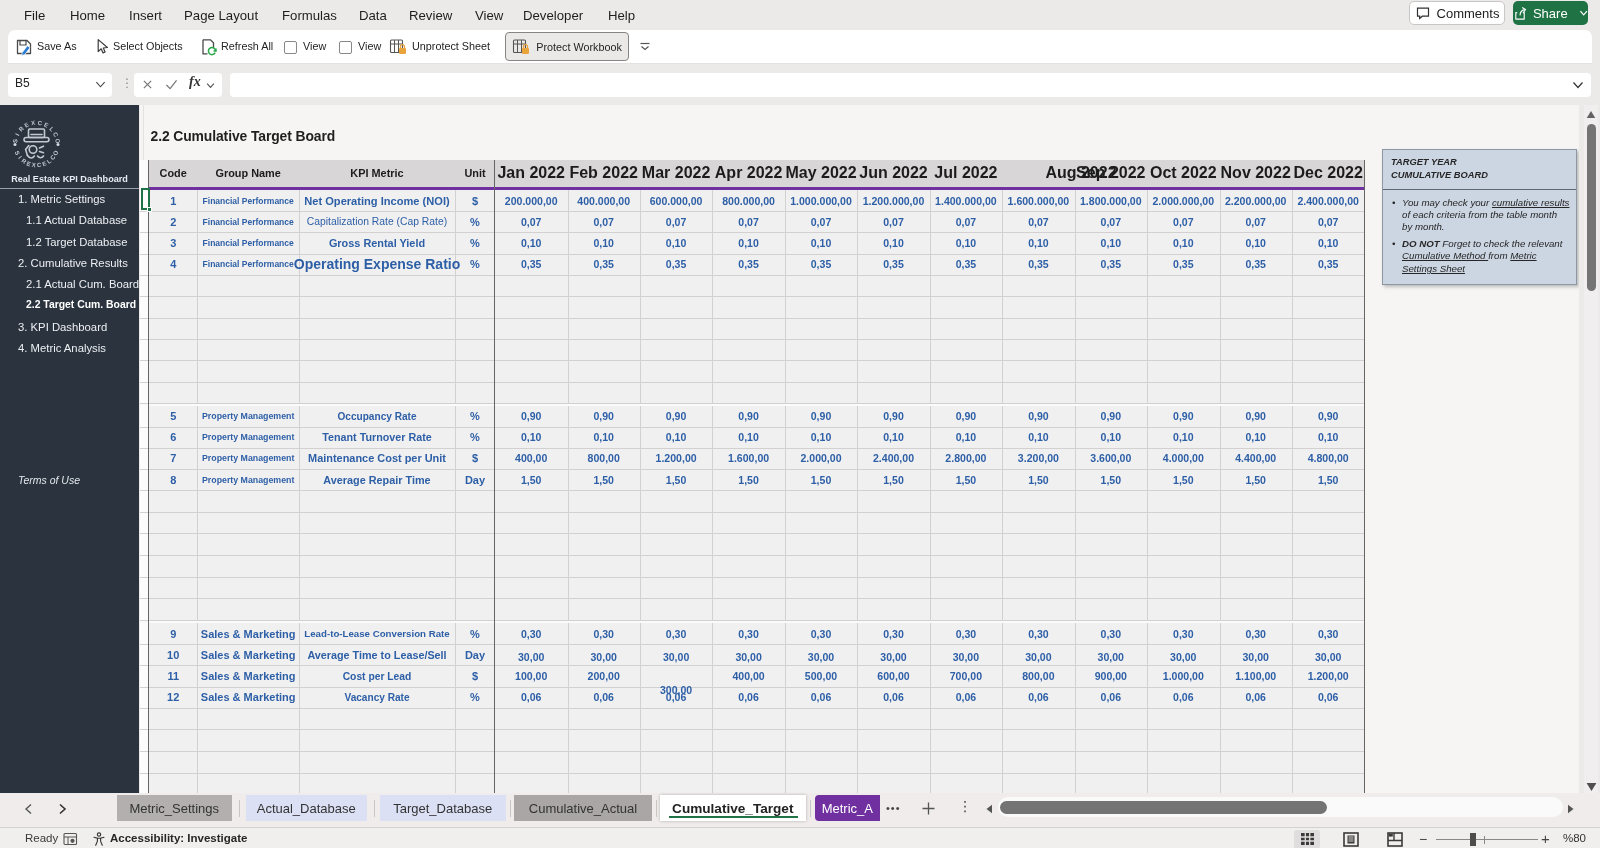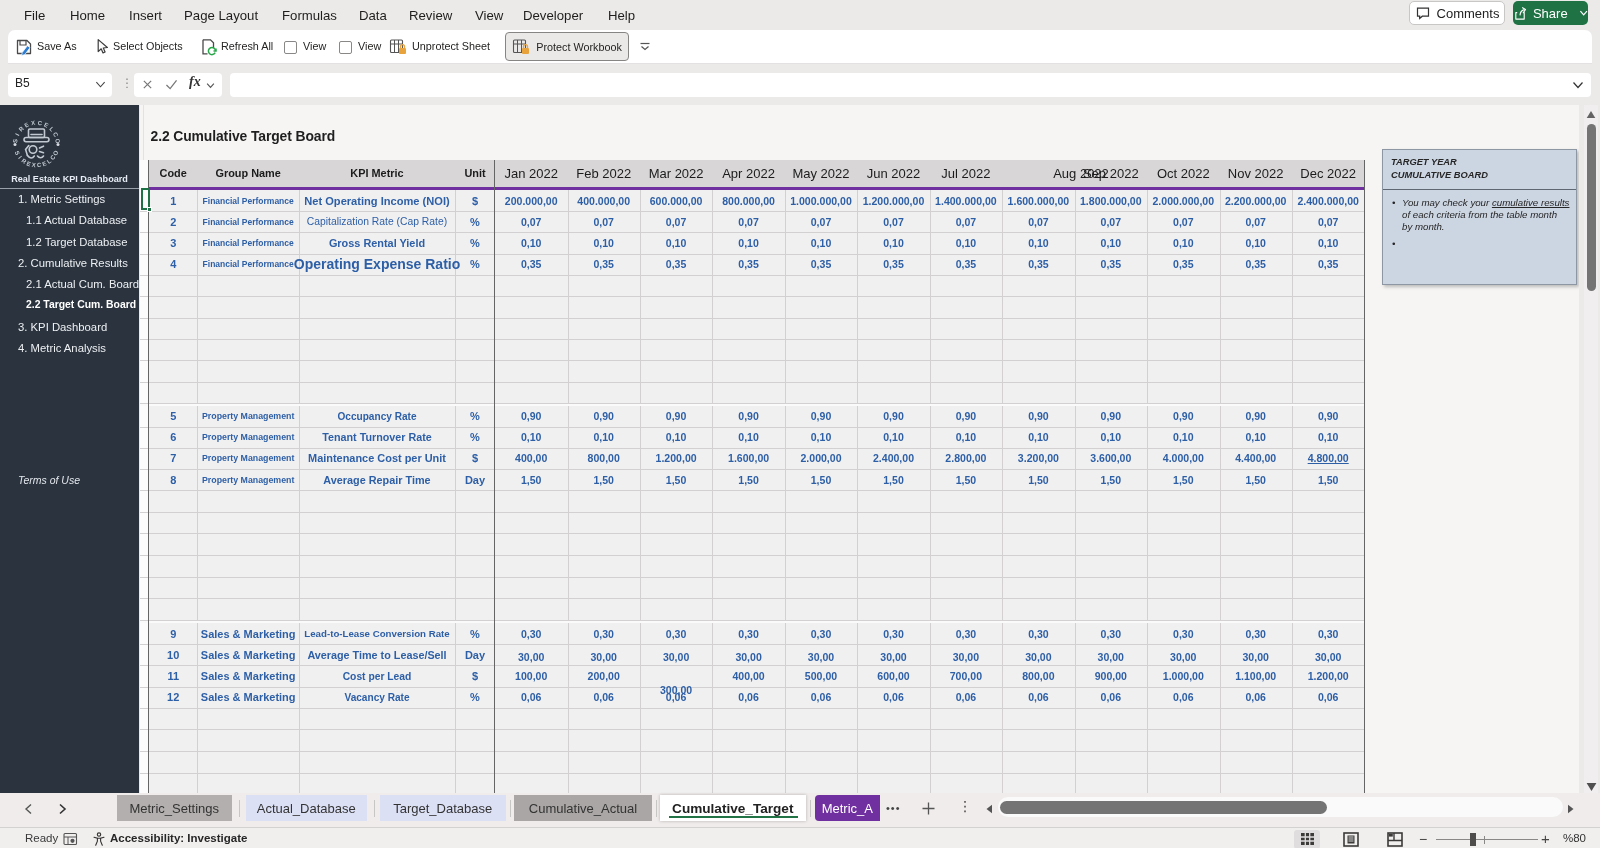--- a/index.html
+++ b/index.html
@@ -17,21 +17,21 @@
 #sidebar{position:absolute;left:0;top:105px;width:139px;height:687.5px;background:#2a333e;overflow:hidden}
 #sbtitle{position:absolute;left:0;top:68.5px;width:139px;text-align:center;font-size:9.1px;font-weight:bold;color:#e8edf5}
 #sbline{position:absolute;left:0px;top:82.5px;width:139px;height:1.4px;background:#99a0a9}
 .nv{position:absolute;font-size:11.3px;color:#edf0f3;white-space:nowrap}
 .nvb{font-weight:bold;color:#fff;font-size:10.4px}
 #terms{position:absolute;left:18px;top:369px;font-size:10.5px;font-style:italic;color:#e3e7ec}
 #sheet{position:absolute;left:140px;top:105px;width:1439px;height:687.5px;background:#f6f5f4;overflow:hidden}
 #shtitle{position:absolute;left:10.5px;top:22.5px;font-size:13.9px;font-weight:bold;color:#1f1f1f;letter-spacing:-0.1px}
 .ct{position:absolute;display:flex;align-items:center;justify-content:center;white-space:nowrap}
 .hd{font-size:10.9px;font-weight:bold;color:#1c1c1c}
-.hdm{font-size:13px;font-weight:normal;color:#1c1c1c}
+.hdm{font-size:16px;font-weight:bold;color:#1c1c1c}
 .bd{font-size:10.55px;font-weight:bold;color:#2d5fa7}
 .bdc{font-size:11px;font-weight:bold;color:#2d5fa7}
 .bdl{font-size:10.55px;font-weight:bold;color:#2d5fa7;padding-top:5px}
 .gfin{font-size:8.5px;font-weight:bold;color:#2d5fa7}
 .gpro{font-size:8.8px;font-weight:bold;color:#2d5fa7}
 .gsal{font-size:11px;font-weight:bold;color:#2d5fa7}
 .knoi{font-size:11.1px;font-weight:bold;color:#2d5fa7}
 .kcap{font-size:10.35px;font-weight:normal;color:#2d5fa7}
 .kgro{font-size:10.9px;font-weight:bold;color:#2d5fa7}
 .kope{font-size:14px;font-weight:bold;color:#2d5fa7}
@@ -387,21 +387,21 @@
 <div class="ct bd" style="left:383.7px;top:344.4px;width:160px;height:18px;">800,00</div>
 <div class="ct bd" style="left:456.1px;top:344.4px;width:160px;height:18px;">1.200,00</div>
 <div class="ct bd" style="left:528.6px;top:344.4px;width:160px;height:18px;">1.600,00</div>
 <div class="ct bd" style="left:601.0px;top:344.4px;width:160px;height:18px;">2.000,00</div>
 <div class="ct bd" style="left:673.5px;top:344.4px;width:160px;height:18px;">2.400,00</div>
 <div class="ct bd" style="left:745.9px;top:344.4px;width:160px;height:18px;">2.800,00</div>
 <div class="ct bd" style="left:818.4px;top:344.4px;width:160px;height:18px;">3.200,00</div>
 <div class="ct bd" style="left:890.8px;top:344.4px;width:160px;height:18px;">3.600,00</div>
 <div class="ct bd" style="left:963.3px;top:344.4px;width:160px;height:18px;">4.000,00</div>
 <div class="ct bd" style="left:1035.7px;top:344.4px;width:160px;height:18px;">4.400,00</div>
-<div class="ct bd" style="left:1108.2px;top:344.4px;width:160px;height:18px;text-decoration:underline;">4.800,00</div>
+<div class="ct bd" style="left:1108.2px;top:344.4px;width:160px;height:18px;">4.800,00</div>
 <div class="ct bdc" style="left:-46.8px;top:365.5px;width:160px;height:18px;">8</div>
 <div class="ct gpro" style="left:28.2px;top:365.5px;width:160px;height:18px;">Property Management</div>
 <div class="ct krep" style="left:157.0px;top:365.5px;width:160px;height:18px;">Average Repair Time</div>
 <div class="ct bdc" style="left:255.0px;top:365.5px;width:160px;height:18px;">Day</div>
 <div class="ct bd" style="left:311.2px;top:365.5px;width:160px;height:18px;">1,50</div>
 <div class="ct bd" style="left:383.7px;top:365.5px;width:160px;height:18px;">1,50</div>
 <div class="ct bd" style="left:456.1px;top:365.5px;width:160px;height:18px;">1,50</div>
 <div class="ct bd" style="left:528.6px;top:365.5px;width:160px;height:18px;">1,50</div>
 <div class="ct bd" style="left:601.0px;top:365.5px;width:160px;height:18px;">1,50</div>
 <div class="ct bd" style="left:673.5px;top:365.5px;width:160px;height:18px;">1,50</div>
@@ -479,20 +479,21 @@
     <div id="selhandle"></div>
 <div id="infobox">
 <div class="ib-title">TARGET YEAR<br>CUMULATIVE BOARD</div>
 <div class="ib-line"></div>
 <div class="ib-b" style="top:47px">
         <span class="dot">•</span>
         <span>You may check your <u>cumulative results</u><br>of each criteria from the table month<br>by month.</span>
       </div>
 <div class="ib-b" style="top:88.5px">
         <span class="dot">•</span>
+        <span><b>DO NOT</b> Forget to check the relevant<br><u>Cumulative Method </u>from <u>Metric</u><br><u>Settings Sheet</u></span>
       </div>
 </div>
 </div>
 <div id="vscroll">
 <svg width="10" height="9" viewBox="0 0 10 9" style="position:absolute;left:2px;top:5px">
       <path d="M5 1L9.3 8H0.7z" fill="#636363"></path>
     </svg>
 <div id="vthumb"></div>
 <svg width="11" height="10" viewBox="0 0 11 10" style="position:absolute;left:1.5px;top:677px">
       <path d="M5.5 9L10.4 1H0.6z" fill="#4f4f4f"></path>

